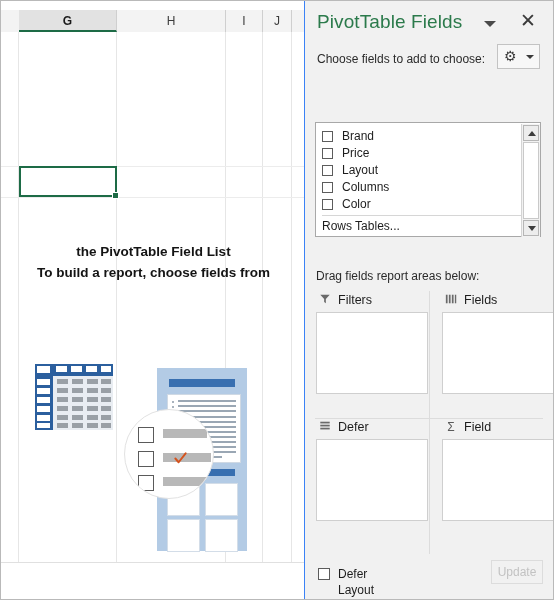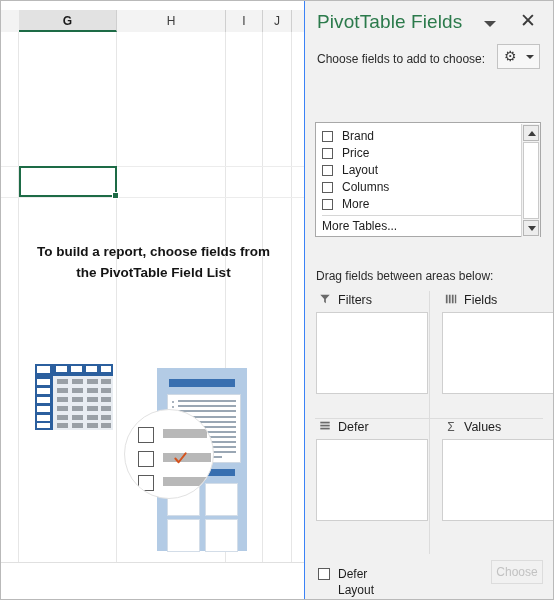--- a/index.html
+++ b/index.html
@@ -150,22 +150,22 @@
       <div class="vline" style="left:290px;"></div>
       <div class="rowline" style="top:134px;"></div>
       <div class="rowline" style="top:165px;"></div>
     </div>
 
     <div class="active-cell"></div>
     <div class="fill-handle"></div>
 
 
     <div class="pt-msg">
+      <div>the PivotTable Field List</div>
       <div>To build a report, choose fields from</div>
-      <div>the PivotTable Field List</div>
     </div>
 
     <div id="illus">
 
       <div class="il-panel"></div>
       <div class="il-panel-bar"></div>
 
       <div class="il-doc"></div>
       <div class="il-dot" style="left:143px;top:40px;"></div>
       <div class="il-dot" style="left:143px;top:45px;"></div>
@@ -272,36 +272,36 @@
       <div class="frow" style="top:39px;">
           <div class="fcb"></div>
           <div class="flabel">Layout</div>
         </div>
       <div class="frow" style="top:56px;">
           <div class="fcb"></div>
           <div class="flabel">Columns</div>
         </div>
       <div class="frow" style="top:73px;">
           <div class="fcb"></div>
-          <div class="flabel">More</div>
-        </div>
-      <div class="fmore">More Tables...</div>
+          <div class="flabel">Color</div>
+        </div>
+      <div class="fmore">Rows Tables...</div>
 
       <div class="vsb">
         <div class="vsb-btn" style="top:1px;">
             <div class="tri-up"></div>
           </div>
         <div class="vsb-track"></div>
         <div class="vsb-btn" style="top:96px;">
             <div class="tri-dn"></div>
           </div>
       </div>
     </div>
 
-    <div class="drag-lbl">Drag fields between areas below:</div>
+    <div class="drag-lbl">Drag fields report areas below:</div>
 
     <div class="q-sep-v" style="left:124px;top:290px;"></div>
     <div class="q-sep-h" style="left:10px;top:417px;width:228px;"></div>
 
     <div class="quad" style="left:11px;top:291px;">
       <div class="q-hdr">
         <div class="q-ico">
           <svg viewBox="0 0 14 14" width="12" height="12">
               <path d="M1.5 2 H12.5 L8 7 V12 L6 10.5 V7 Z" fill="#6a6a6a"></path>
             </svg>
@@ -336,25 +336,25 @@
           </svg>
         </div>
         <div class="q-name">Defer</div>
       </div>
       <div class="q-drop"></div>
     </div>
 
     <div class="quad" style="left:137px;top:418px;">
       <div class="q-hdr">
         <div class="q-ico">Σ</div>
-        <div class="q-name">Values</div>
+        <div class="q-name">Field</div>
       </div>
       <div class="q-drop"></div>
     </div>
 
     <div class="defer">
       <div class="defer-cb"></div>
       <div class="defer-lbl">Defer Layout Update</div>
     </div>
 
-    <div class="upd-btn">Choose</div>
+    <div class="upd-btn">Update</div>
   </div>
 </div>
 
 </body></html>

